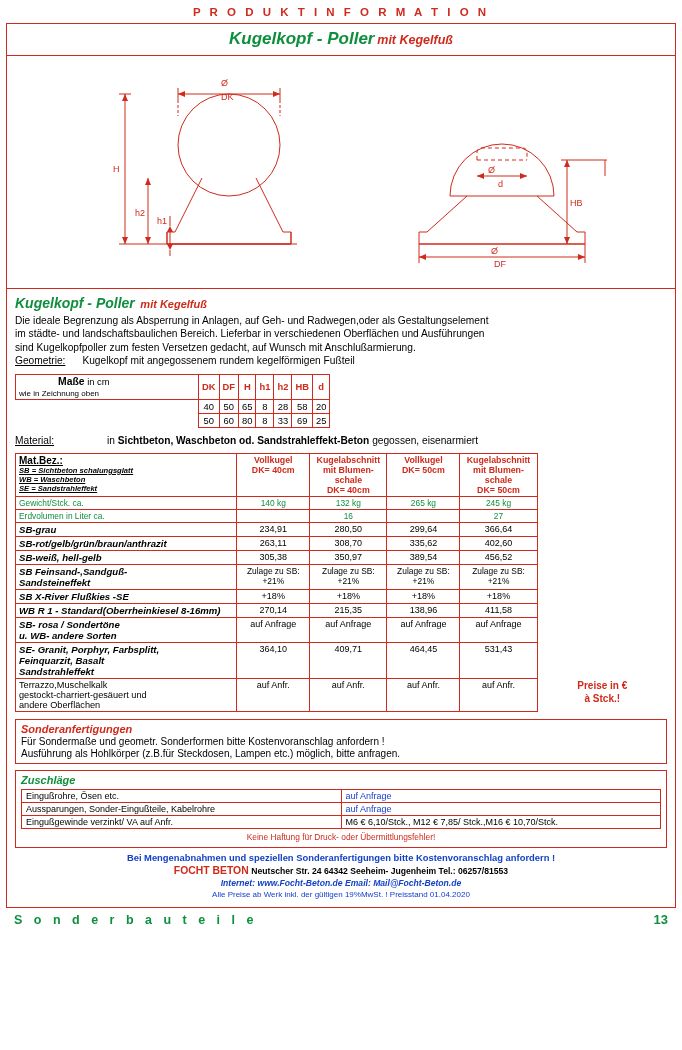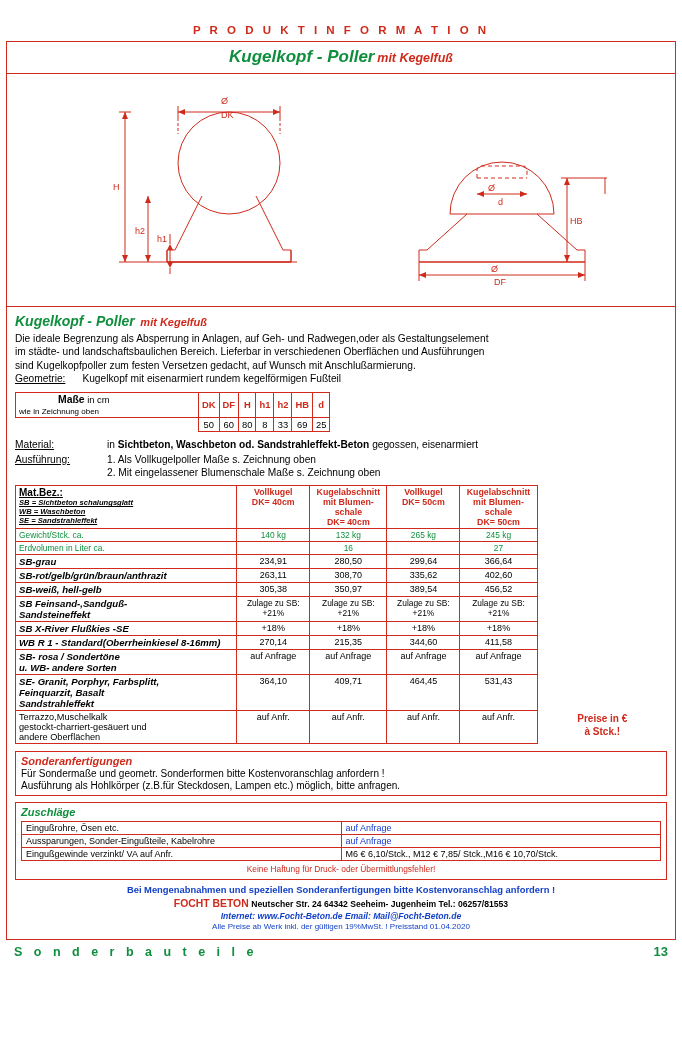--- a/index.html
+++ b/index.html
@@ -13,21 +13,21 @@
     position: relative;
   }
   .page { position:relative; width:682px; height:1050px; box-sizing:border-box; padding:0 6px; }
 
   .prodinfo {
     text-align:center;
     color:#cf2a1b;
     font-weight:bold;
     font-size:11.5px;
     letter-spacing:3px;
-    padding:24px 0 5px 0;
+    padding:6px 0 5px 0;
   }
 
   .outer {
     border:1px solid #cf2a1b;
     box-sizing:border-box;
   }
   .titlebar {
     border-bottom:1px solid #cf2a1b;
     text-align:center;
     padding:5px 0 6px 0;
@@ -203,61 +203,67 @@
         <span class="g">Kugelkopf - Poller</span>
         &nbsp;<span class="r">mit Kegelfuß</span>
       </div>
 
       <div class="para">
         <div>Die ideale Begrenzung als Absperrung in Anlagen, auf Geh- und Radwegen,oder als Gestaltungselement</div>
         <div>im städte- und landschaftsbaulichen Bereich. Lieferbar in verschiedenen Oberflächen und Ausführungen</div>
         <div>sind Kugelkopfpoller zum festen Versetzen gedacht, auf Wunsch mit Anschlußarmierung.</div>
         <div>
           <span class="u">Geometrie:</span>
-          &nbsp;&nbsp;&nbsp;&nbsp;&nbsp;<span>Kugelkopf mit eisenarmiert rundem kegelförmigen Fußteil</span>
+          &nbsp;&nbsp;&nbsp;&nbsp;&nbsp;<span>Kugelkopf mit angegossenem rundem kegelförmigen Fußteil</span>
         </div>
       </div>
 
       <table class="masse">
         <tbody>
             <tr>
           <td class="lbl">
             <span class="big">Maße</span>
             <span>in cm</span><br>
             <span class="sm">wie in Zeichnung oben</span>
           </td>
           <td class="hd">DK</td>
           <td class="hd">DF</td>
           <td class="hd">H</td>
           <td class="hd">h1</td>
           <td class="hd">h2</td>
           <td class="hd">HB</td>
           <td class="hd">d</td>
+        </tr>
+        <tr>
+          <td class="nobordleft" style="border:none"></td>
+          <td>40</td>
+          <td>50</td>
+          <td>65</td>
+          <td>8</td>
+          <td>28</td>
+          <td>58</td>
+          <td>20</td>
         </tr>
         <tr>
           <td style="border:none"></td>
           <td>50</td>
           <td>60</td>
           <td>80</td>
           <td>8</td>
           <td>33</td>
           <td>69</td>
           <td>25</td>
         </tr>
       </tbody>
         </table>
 
       <div class="matline">
         <span class="u ind">Material:</span><span>in</span>
         <span class="b">Sichtbeton, Waschbeton od. Sandstrahleffekt-Beton</span>
         <span>gegossen, eisenarmiert</span>
-      </div>
-      <div class="matline" style="margin-top:1px">
-        <span class="u ausf-ind">Ausführung:</span><span>1. Als Vollkugelpoller Maße s. Zeichnung oben</span>
-        <div><span class="ausf-ind"></span><span>2. Mit eingelassener Blumenschale Maße s. Zeichnung oben</span></div>
       </div>
 
       <table class="price">
         <colgroup>
           <col style="width:218px">
           <col style="width:72px">
           <col style="width:76px">
           <col style="width:72px">
           <col style="width:76px">
           <col style="width:128px">
@@ -344,21 +350,21 @@
           <td style="font-weight:bold;font-style:italic;font-size:9.6px">SB X-River Flußkies -SE</td>
           <td class="c">+18%</td>
           <td class="c">+18%</td>
           <td class="c">+18%</td>
           <td class="c">+18%</td>
         </tr>
         <tr>
           <td style="font-weight:bold;font-style:italic;font-size:9.6px">WB R 1 - Standard(Oberrheinkiesel 8-16mm)</td>
           <td class="c">270,14</td>
           <td class="c">215,35</td>
-          <td class="c">344,60</td>
+          <td class="c">138,96</td>
           <td class="c">411,58</td>
         </tr>
         <tr>
           <td style="font-weight:bold;font-style:italic;font-size:9.6px;white-space:pre-line">SB- rosa / Sondertöne
 u. WB- andere Sorten</td>
           <td class="c">auf Anfrage</td>
           <td class="c">auf Anfrage</td>
           <td class="c">auf Anfrage</td>
           <td class="c">auf Anfrage</td>
         </tr>

